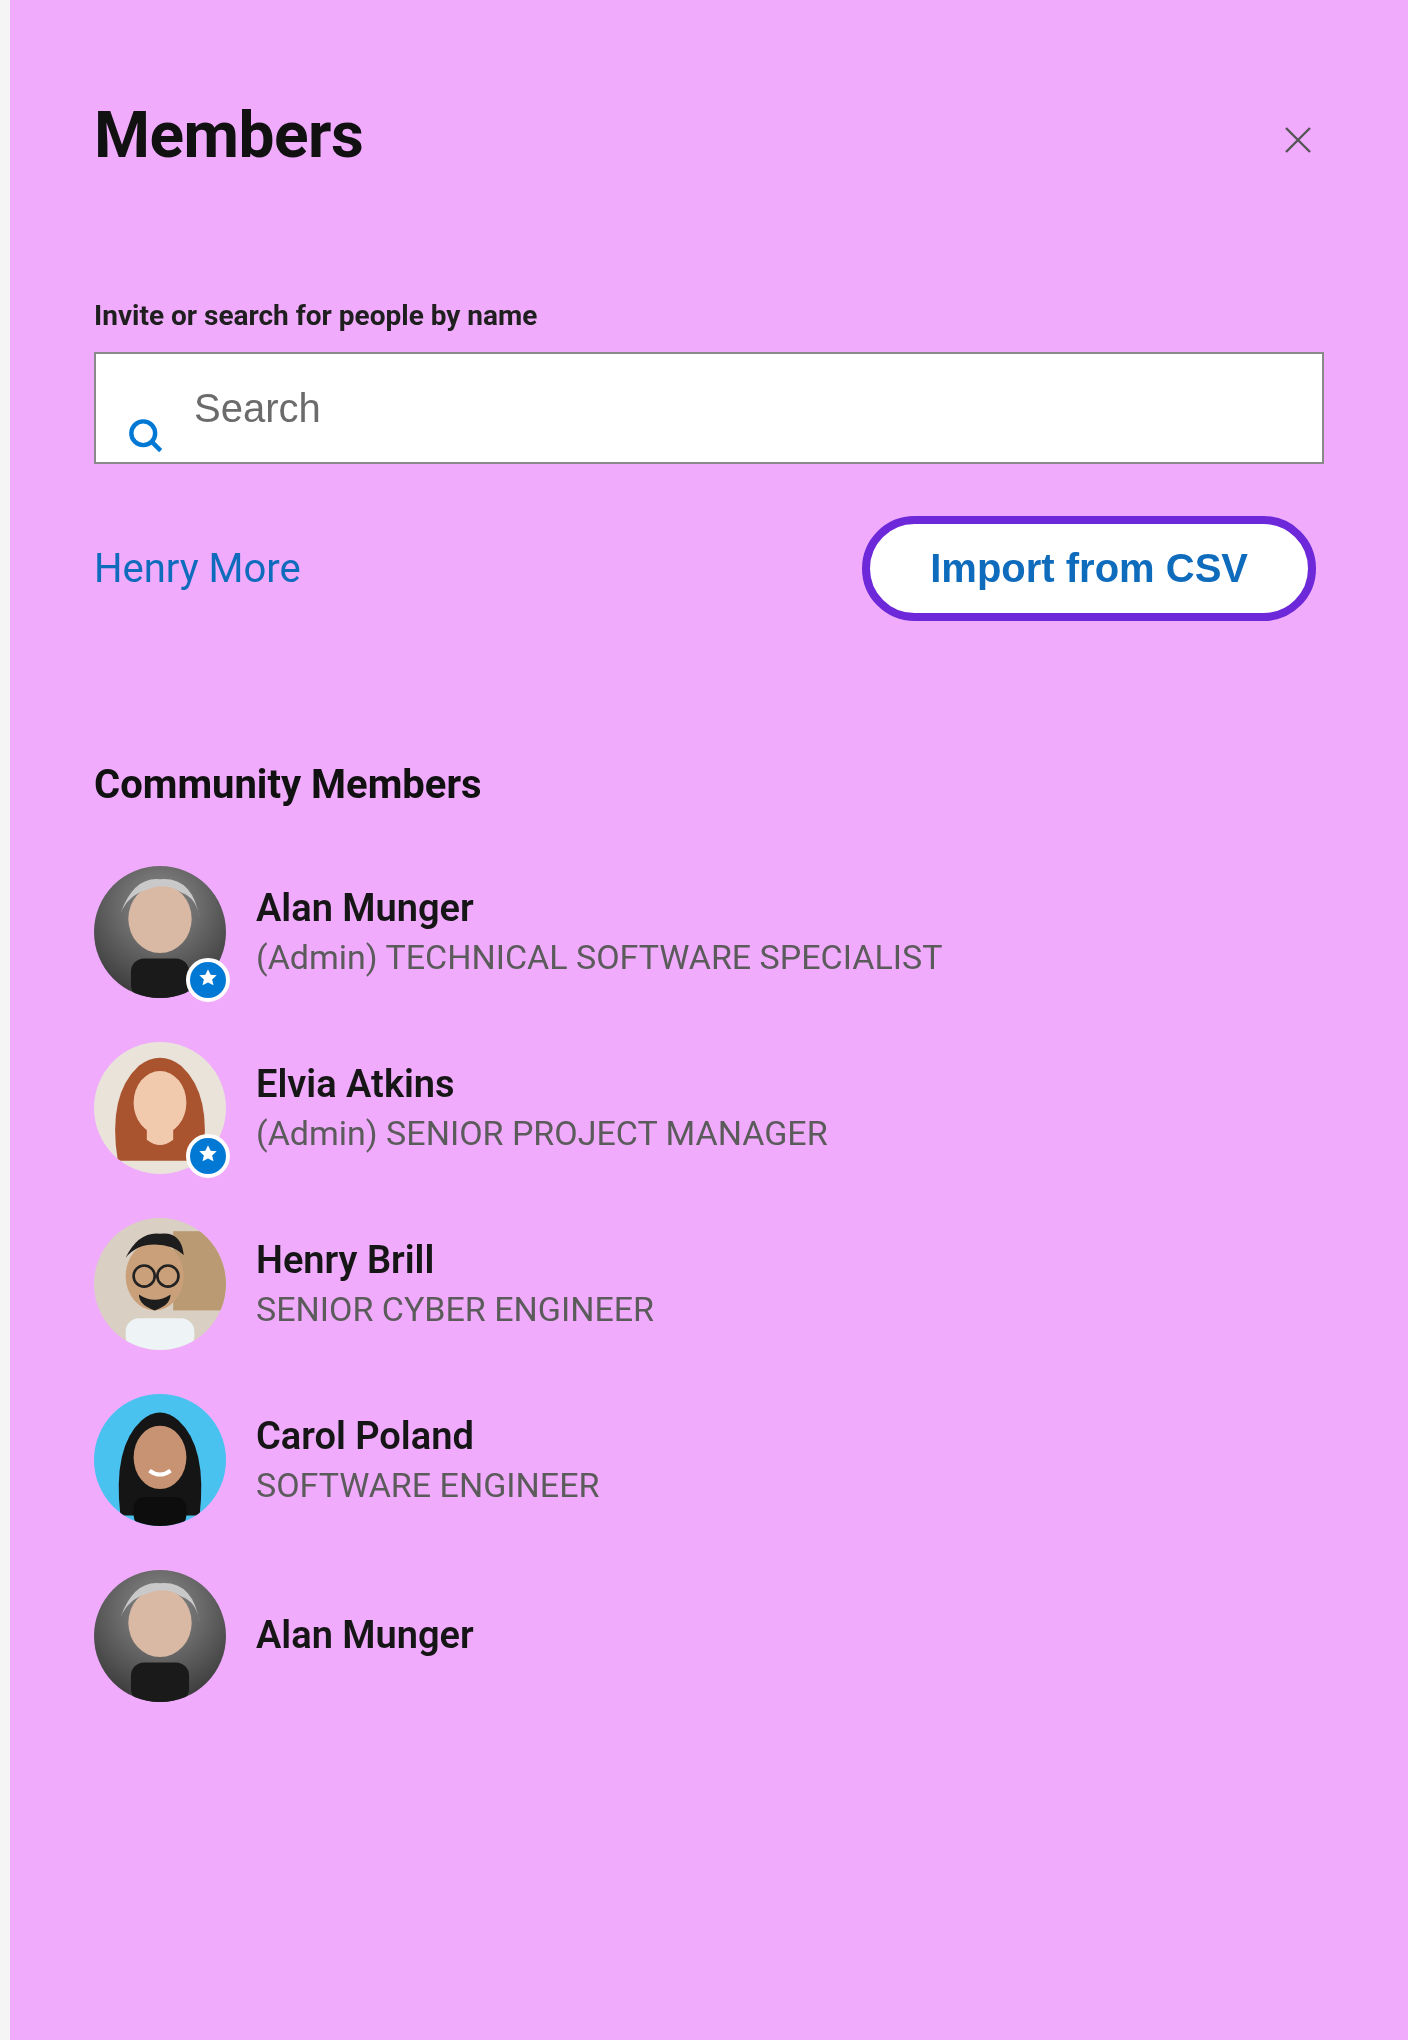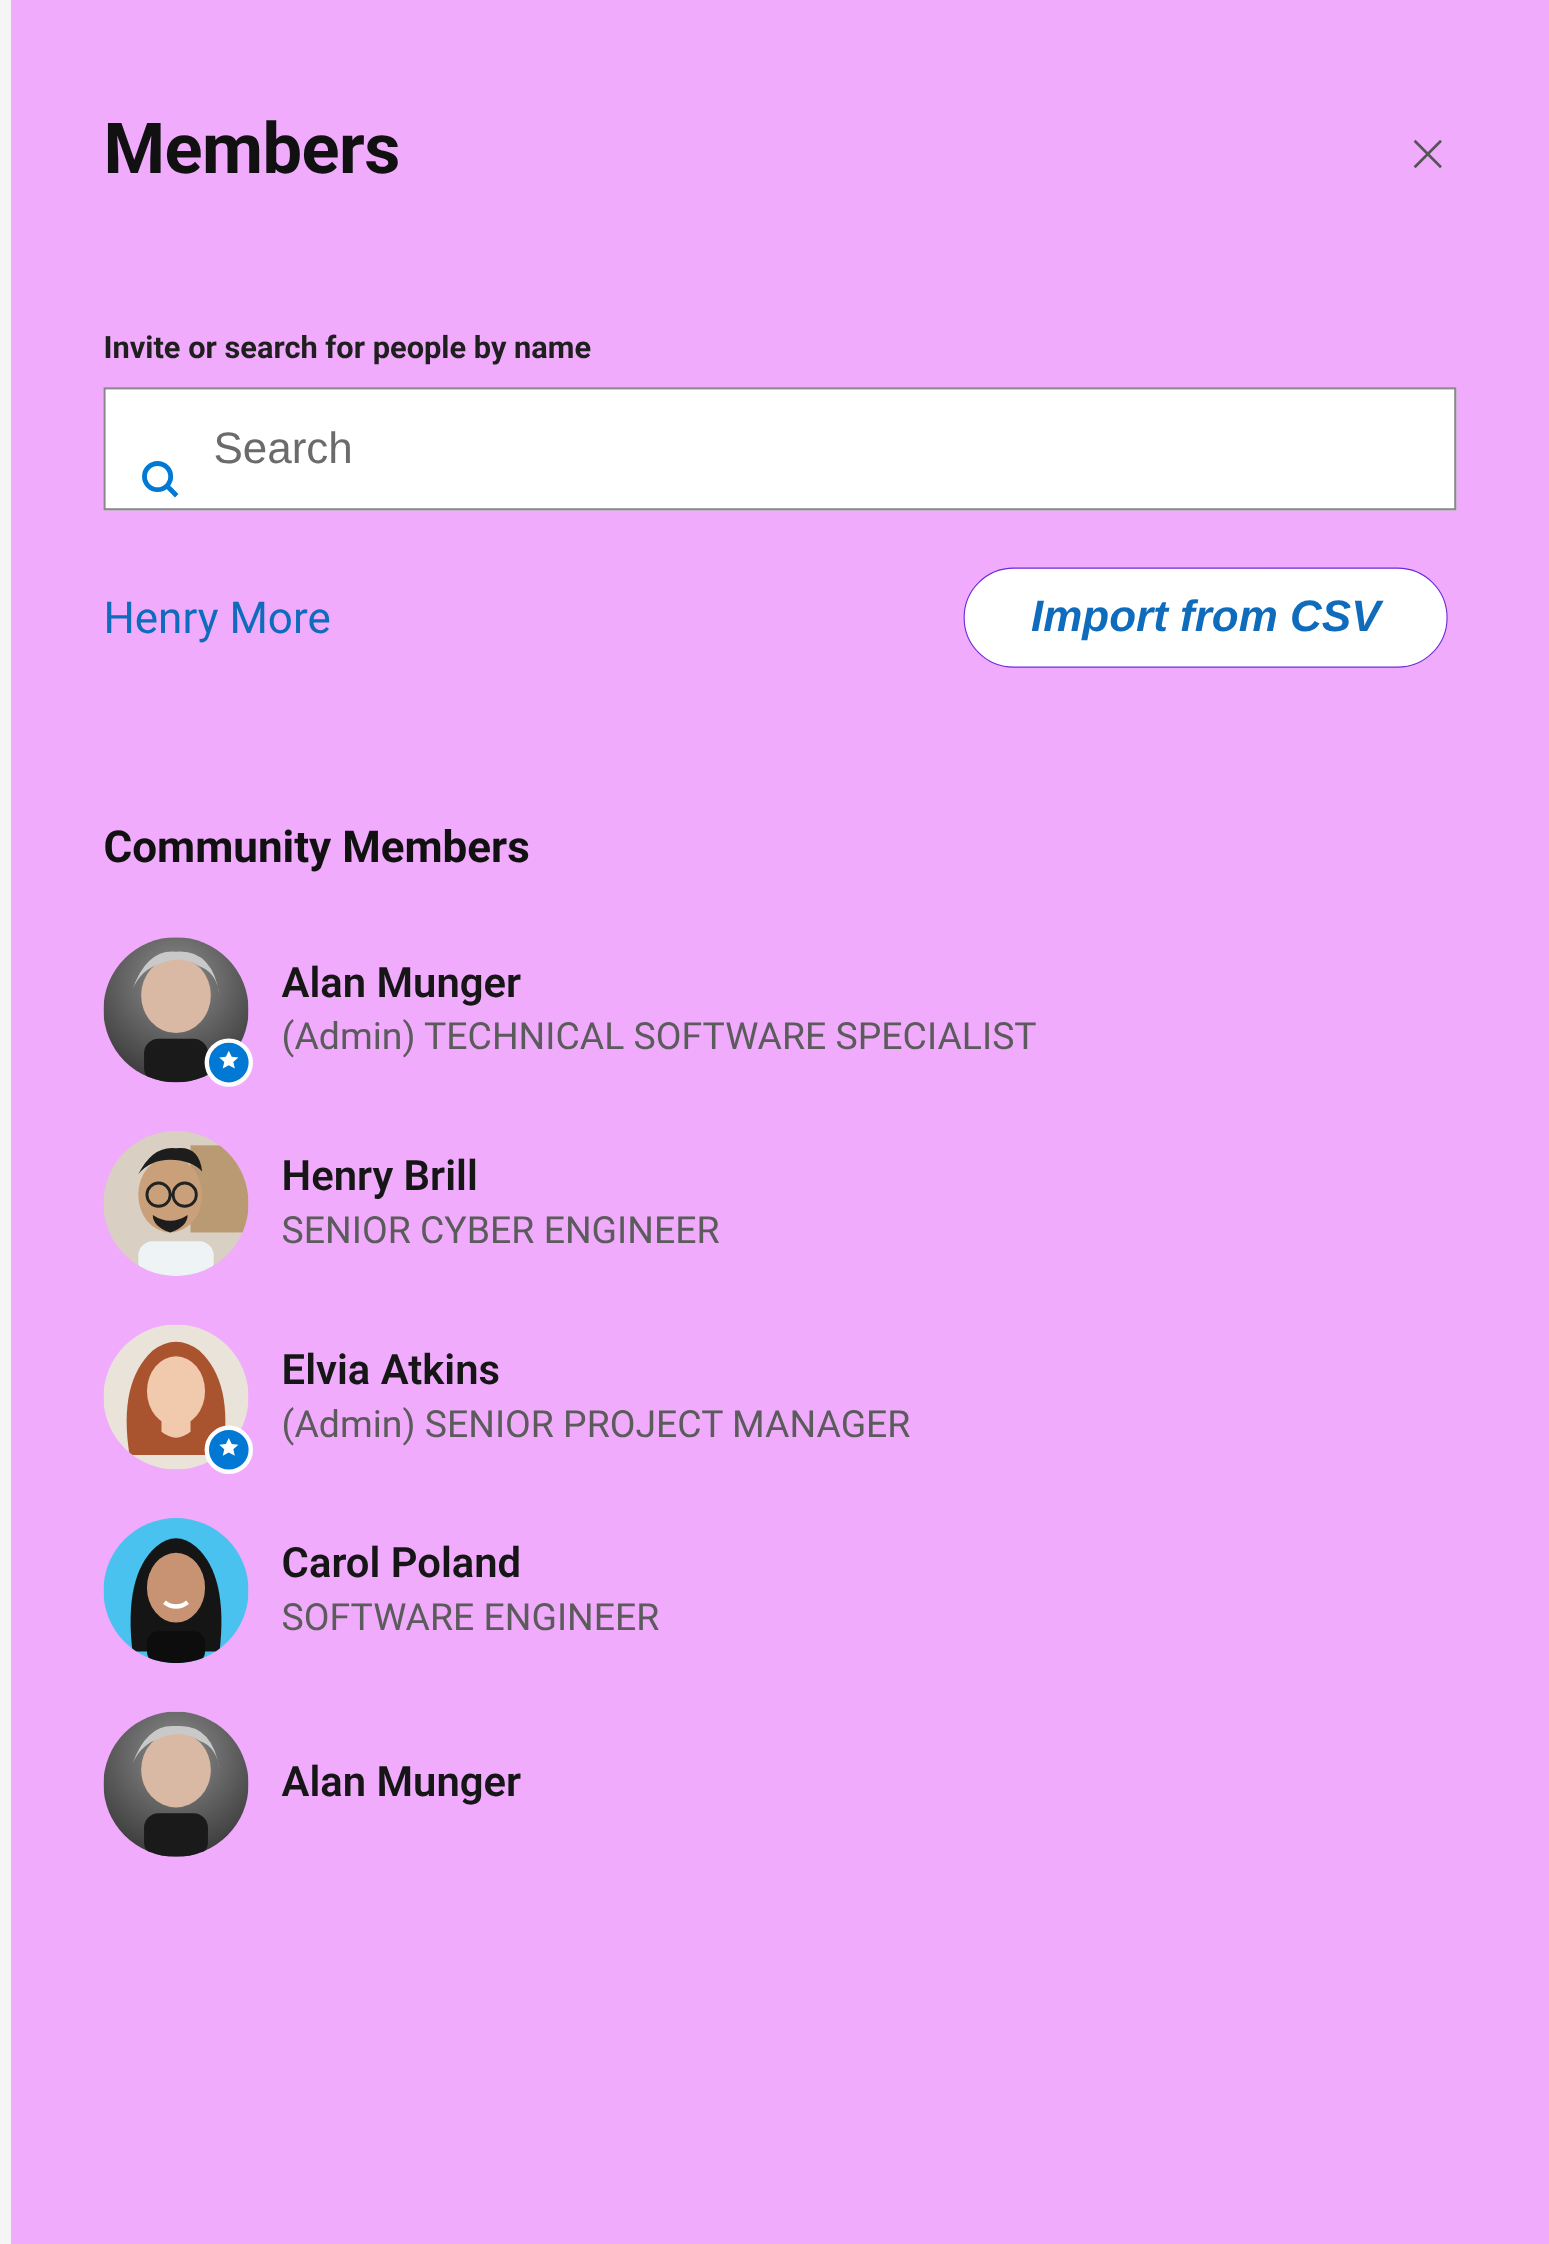--- a/index.html
+++ b/index.html
@@ -80,29 +80,28 @@
     margin-top: 52px;
     padding-right: 8px;
   }
   .learn-more {
     color: #0f6cbd;
     font-size: 40px;
     text-decoration: none;
     cursor: pointer;
   }
   .csv-btn {
-    border: 1px solid #6d28d9;
+    border: 8px solid #6d28d9;
     background: #fff;
     color: #0f6cbd;
     font-size: 40px;
     font-weight: 600;
     border-radius: 60px;
     padding: 22px 60px;
     cursor: pointer;
-    font-style: italic;
   }
   .section-title {
     margin-top: 140px;
     font-size: 40px;
     font-weight: 700;
     color: #111;
   }
   .members-list { margin-top: 36px; }
   .member-row {
     display: flex;
@@ -214,59 +213,59 @@
     </div>
     <div class="member-text">
       <div class="member-name">Alan Munger</div>
       <div class="member-role">(Admin) TECHNICAL SOFTWARE SPECIALIST</div>
     </div>
       </div>
       <div class="member-row">
     <div class="avatar-wrap">
       <div class="avatar">
             <svg viewBox="0 0 100 100">
+      <rect width="100" height="100" fill="#e9e3da"></rect>
+      <path d="M18 90 Q10 40 34 18 Q50 6 66 18 Q90 40 82 90 Z" fill="#a9532f"></path>
+      <ellipse cx="50" cy="46" rx="20" ry="24" fill="#f1c9ad"></ellipse>
+      <path d="M40 62 Q50 72 60 62 L60 74 Q50 82 40 74 Z" fill="#f1c9ad"></path>
+    </svg>
+          </div>
+      <div class="badge">
+    <span>
+      <svg viewBox="0 0 24 24">
+                <path d="M12 2.5l2.9 6 6.6.6-5 4.5 1.5 6.4L12 16.9 6 20l1.5-6.4-5-4.5 6.6-.6z"></path>
+              </svg>
+    </span>
+  </div>
+    </div>
+    <div class="member-text">
+      <div class="member-name">Elvia Atkins</div>
+      <div class="member-role">(Admin) SENIOR PROJECT MANAGER</div>
+    </div>
+      </div>
+      <div class="member-row">
+    <div class="avatar-wrap">
+      <div class="avatar">
+            <svg viewBox="0 0 100 100">
       <rect width="100" height="100" fill="#d9cfc2"></rect>
       <rect x="60" y="10" width="40" height="60" fill="#b99a72"></rect>
       <ellipse cx="46" cy="44" rx="22" ry="26" fill="#caa07a"></ellipse>
       <path d="M24 30 Q34 10 50 12 Q66 10 68 28 Q60 20 46 20 Q32 20 24 30 Z" fill="#1d1d1d"></path>
       <circle cx="38" cy="44" r="8" fill="none" stroke="#222" stroke-width="2"></circle>
       <circle cx="56" cy="44" r="8" fill="none" stroke="#222" stroke-width="2"></circle>
       <line x1="46" y1="44" x2="48" y2="44" stroke="#222" stroke-width="2"></line>
       <path d="M34 58 Q46 66 58 58 Q58 66 46 70 Q34 66 34 58 Z" fill="#1d1d1d"></path>
       <rect x="24" y="76" width="52" height="24" rx="10" fill="#eef3f5"></rect>
     </svg>
           </div>
 
     </div>
     <div class="member-text">
       <div class="member-name">Henry Brill</div>
       <div class="member-role">SENIOR CYBER ENGINEER</div>
-    </div>
-      </div>
-      <div class="member-row">
-    <div class="avatar-wrap">
-      <div class="avatar">
-            <svg viewBox="0 0 100 100">
-      <rect width="100" height="100" fill="#e9e3da"></rect>
-      <path d="M18 90 Q10 40 34 18 Q50 6 66 18 Q90 40 82 90 Z" fill="#a9532f"></path>
-      <ellipse cx="50" cy="46" rx="20" ry="24" fill="#f1c9ad"></ellipse>
-      <path d="M40 62 Q50 72 60 62 L60 74 Q50 82 40 74 Z" fill="#f1c9ad"></path>
-    </svg>
-          </div>
-      <div class="badge">
-    <span>
-      <svg viewBox="0 0 24 24">
-                <path d="M12 2.5l2.9 6 6.6.6-5 4.5 1.5 6.4L12 16.9 6 20l1.5-6.4-5-4.5 6.6-.6z"></path>
-              </svg>
-    </span>
-  </div>
-    </div>
-    <div class="member-text">
-      <div class="member-name">Elvia Atkins</div>
-      <div class="member-role">(Admin) SENIOR PROJECT MANAGER</div>
     </div>
       </div>
       <div class="member-row">
     <div class="avatar-wrap">
       <div class="avatar">
             <svg viewBox="0 0 100 100">
       <rect width="100" height="100" fill="#49c2ef"></rect>
       <path d="M20 92 Q14 40 36 20 Q50 8 64 20 Q86 40 80 92 Z" fill="#151515"></path>
       <ellipse cx="50" cy="48" rx="20" ry="24" fill="#c89373"></ellipse>
       <path d="M42 58 Q50 64 58 58" stroke="#fff" stroke-width="3" fill="none"></path>

